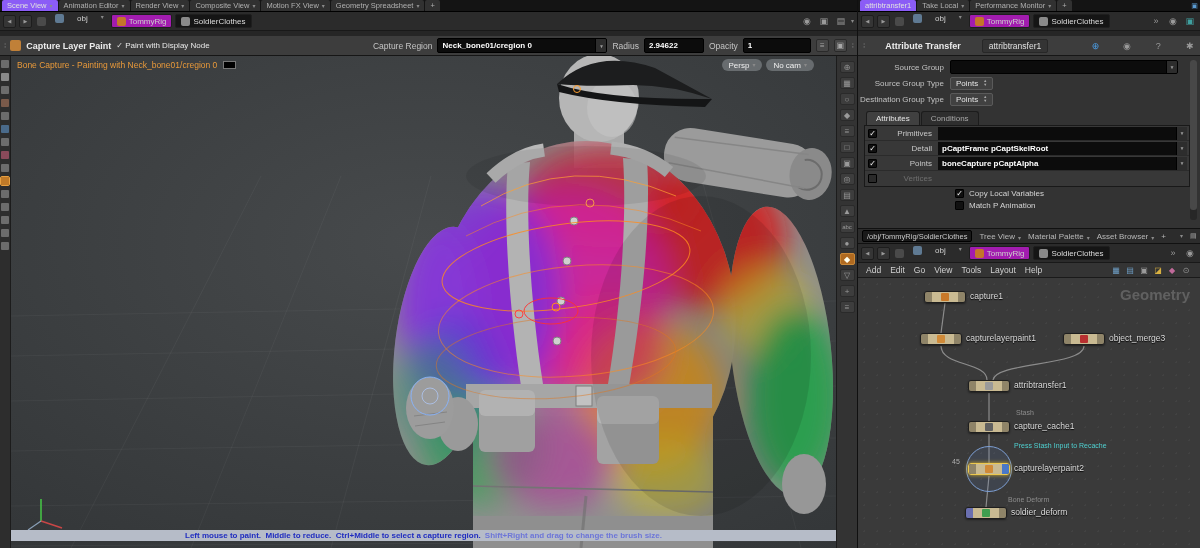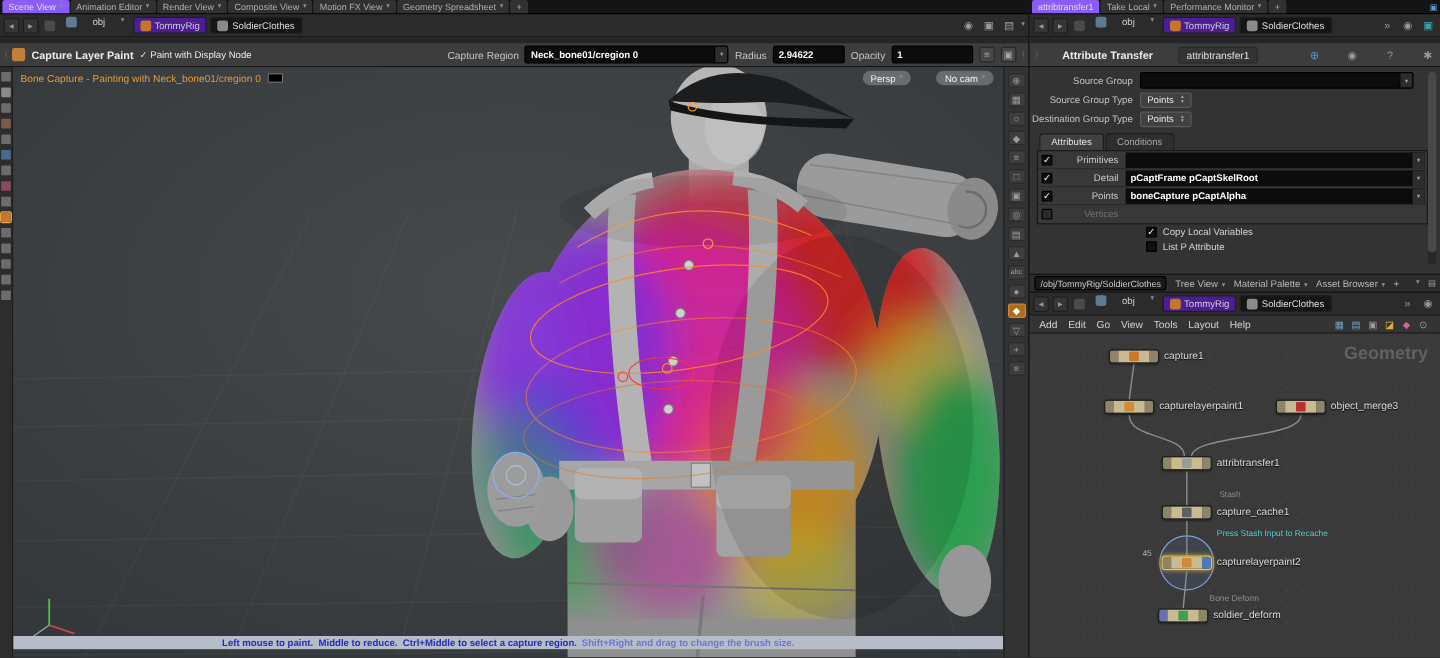--- a/index.html
+++ b/index.html
@@ -15,21 +15,21 @@
 .caret{font-size:6px;color:#8a8a8a;line-height:1}
 .caret::after{content:"▾"}
 .tabspacer{flex:1}
 .smallico{width:11px;height:11px;display:flex;align-items:center;justify-content:center;color:#9a9a9a;font-size:7px}
 
 .pathrow{height:19px;background:#2b2b2b;border-bottom:1px solid #191919;display:flex;align-items:center;gap:3px;padding:0 3px}
 .navbtn{width:13px;height:13px;background:#353535;border:1px solid #1d1d1d;border-radius:2px;color:#9a9a9a;font-size:5px;display:flex;align-items:center;justify-content:center}
 .i-back::after{content:"◀"}.i-fwd::after{content:"▶"}
 .lockico{width:9px;height:9px;background:#4a4a4a;border-radius:2px;margin:0 2px}
 .rootsel{display:flex;align-items:flex-start;gap:13px;padding:0 4px;height:14px;color:#cfcfcf;font-size:8px}
-.badge{display:flex;align-items:center;gap:3px;background:#4c1d95;border:1px solid #1e1e1e;border-radius:2px;height:14px;padding:0 5px;font-size:8px;color:#ccc;white-space:nowrap}
+.badge{display:flex;align-items:center;gap:3px;background:#a21caf;border:1px solid #1e1e1e;border-radius:2px;height:14px;padding:0 5px;font-size:8px;color:#ccc;white-space:nowrap}
 .badge.dark{background:#151515;color:#ddd}
 .bicon{width:9px;height:9px;border-radius:2px}
 .spacer{flex:1}
 .ico{width:14px;height:14px;display:flex;align-items:center;justify-content:center;color:#9a9a9a;font-size:9px}
 
 .toolbar{height:25px;border-top:5px solid #262626;background:#3d3d3d;border-bottom:1px solid #161616;display:flex;align-items:center;gap:5px;padding:0 4px}
 .grip{color:#777;font-size:8px;letter-spacing:-1px}
 .grip::after{content:"⁞"}
 .tb-title{font-weight:bold;color:#ececec;font-size:9px;white-space:nowrap}
 .tb-check{color:#e8e8e8;font-size:8px}
@@ -44,21 +44,21 @@
 .shelfcol{width:11px;background:#2d2d2d;border-right:1px solid #1c1c1c;display:flex;flex-direction:column;align-items:center;gap:5px;padding-top:4px}
 .shelfi{width:8px;height:8px;background:#6c6c6c;border-radius:1px}
 .shelfi:nth-child(2){background:#8a8a8a}
 .shelfi:nth-child(4){background:#7a5a4a}
 .shelfi:nth-child(6){background:#4a6a8a}
 .shelfi:nth-child(8){background:#8a4a5a}
 .shelfi.on{background:#c07a28;outline:1px solid #e8a040}
 .viewport{position:relative;width:825px;height:492px;background:#3b3e40;overflow:hidden}
 .vp-status{position:absolute;left:6px;top:4px;color:#e8993a;font-size:8.5px;display:flex;align-items:center;gap:6px;z-index:5}
 .swatch{display:inline-block;width:13px;height:8px;background:#000;border:1px solid #777}
-.pills{position:absolute;right:8px;top:3px;display:flex;gap:21px;z-index:5}
+.pills{position:absolute;right:22px;top:3px;display:flex;gap:4px;z-index:5}
 .pill{background:rgba(150,155,160,.5);border-radius:7px;height:12px;padding:0 7px;display:flex;align-items:center;gap:3px;color:#f0f0f0;font-size:8px}
 .helpbar{position:absolute;left:0;right:0;bottom:7px;height:11px;background:#b6bcc8;display:flex;align-items:center;justify-content:center;gap:4px;z-index:6}
 .help1{color:#1f2cc0;font-weight:bold;font-size:8px;white-space:pre}
 .help2{color:#6d76d8;font-weight:bold;font-size:8px;white-space:pre}
 .viewcol{width:21px;background:#333;border-left:1px solid #1c1c1c;display:flex;flex-direction:column;align-items:center;gap:4px;padding-top:5px}
 .viewi{width:15px;height:12px;display:flex;align-items:center;justify-content:center;color:#9a9a9a;font-size:8px;background:#3d3d3d;border:1px solid #2a2a2a;border-radius:2px}
 .viewi.orange{background:#b06a20;color:#ffe;border-color:#c88838}
 .viewi.abc{font-size:6px;letter-spacing:0}
 
 .pheader{height:25px;border-top:5px solid #262626;background:#3d3d3d;border-bottom:1px solid #161616;display:flex;align-items:center;gap:21px;padding:0 5px}
@@ -529,21 +529,21 @@
           <span style="flex:1"></span>
         </div>
       </div>
 
       <div class="cbrow">
         <span class="checkbox on"></span>
         <span>Copy Local Variables</span>
       </div>
       <div class="cbrow">
         <span class="checkbox"></span>
-        <span>List P Attribute</span>
+        <span>Match P Animation</span>
       </div>
 
       <div class="vscroll">
           <div class="vthumb"></div>
         </div>
     </div>
 
     <div class="panebar">
       <span class="pathbox">/obj/TommyRig/SoldierClothes</span>
       <span class="pbtab">

